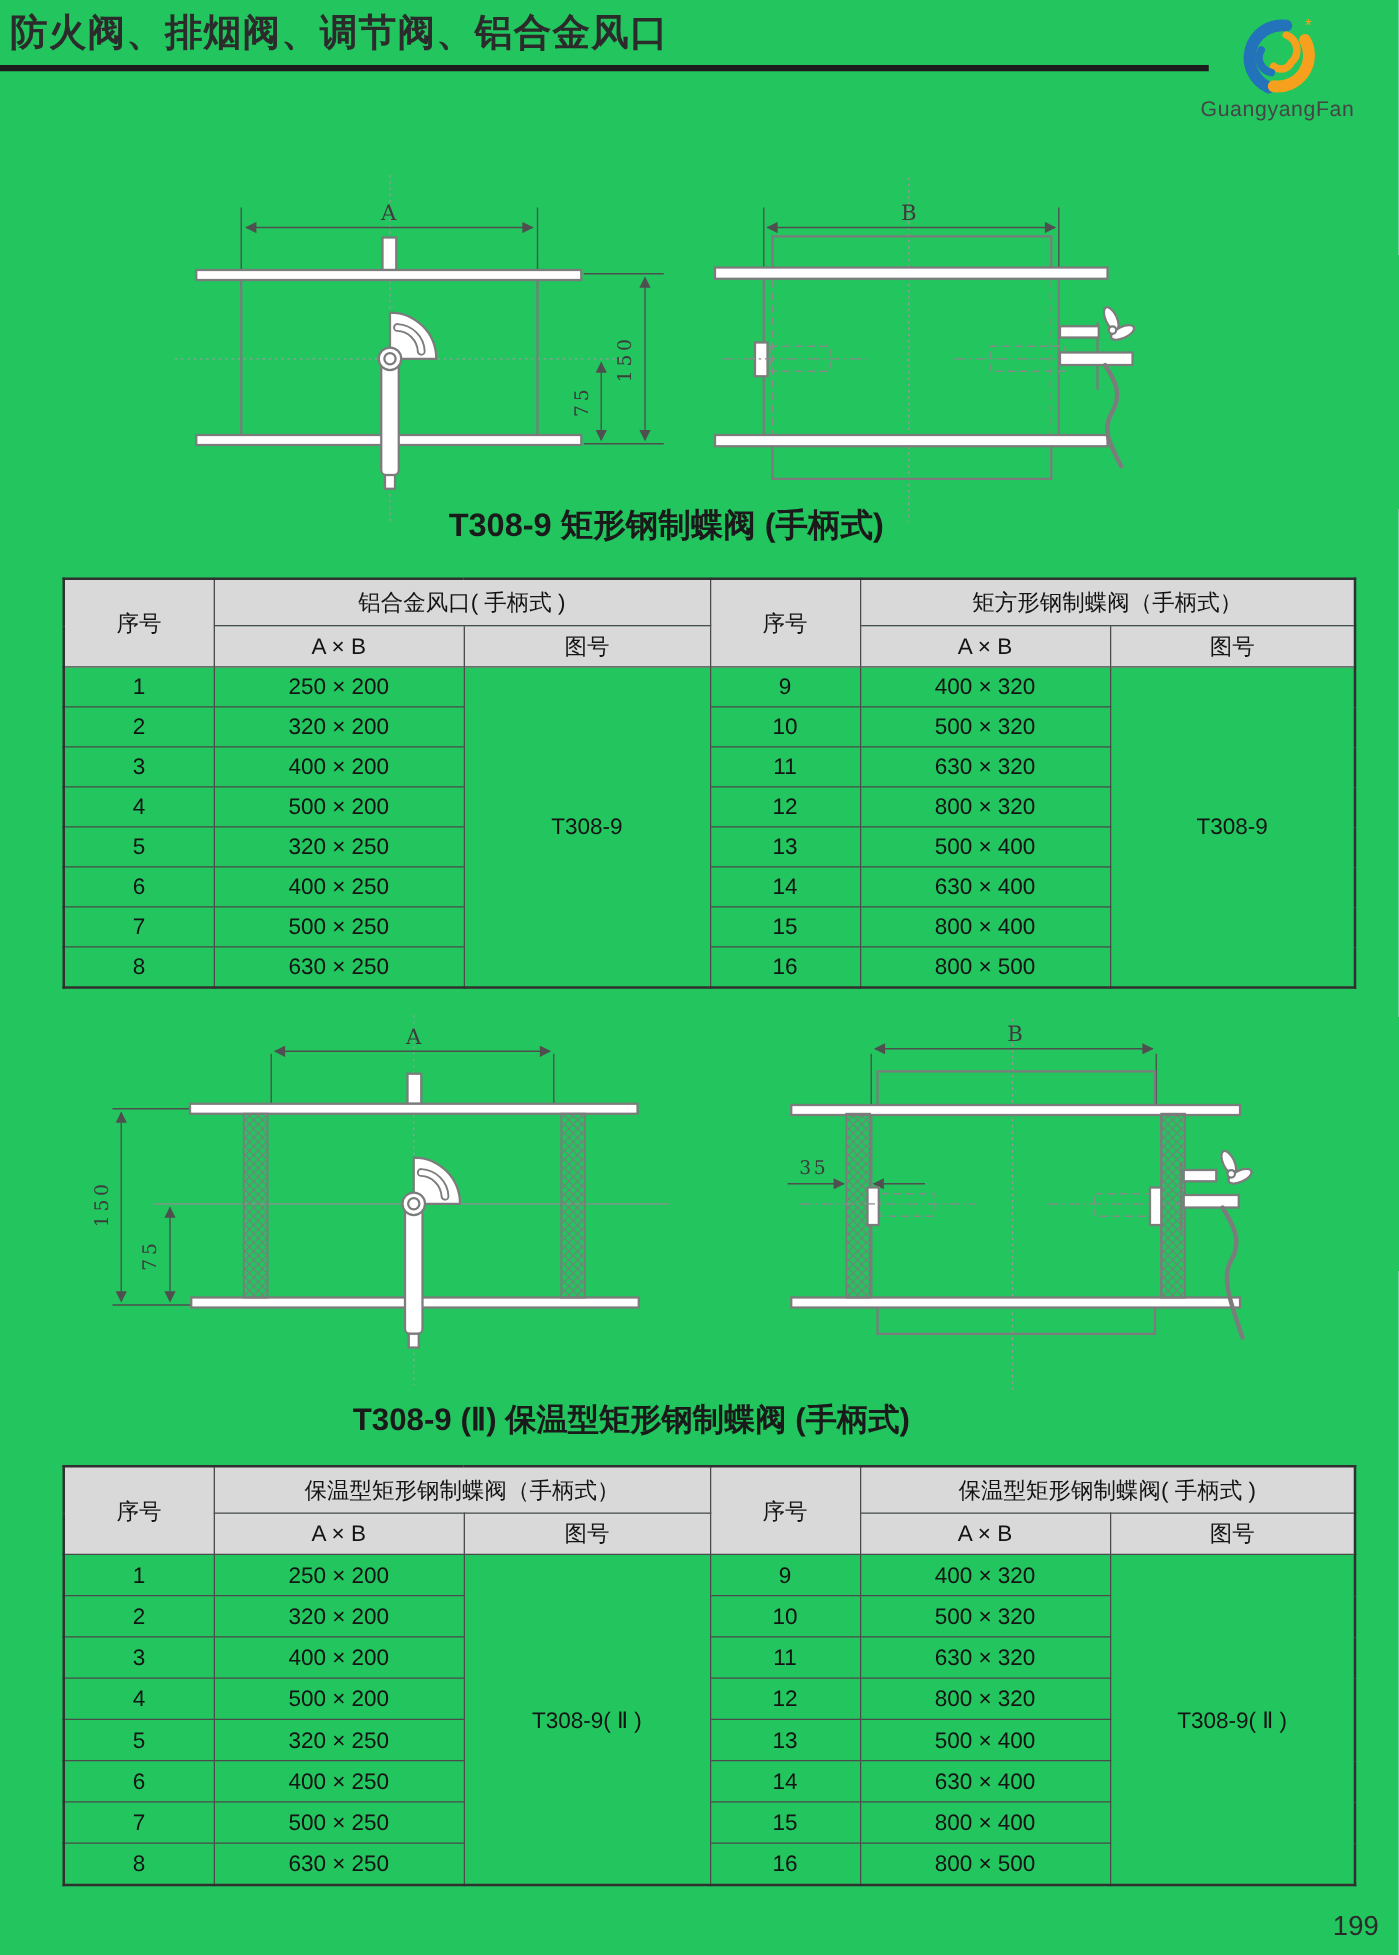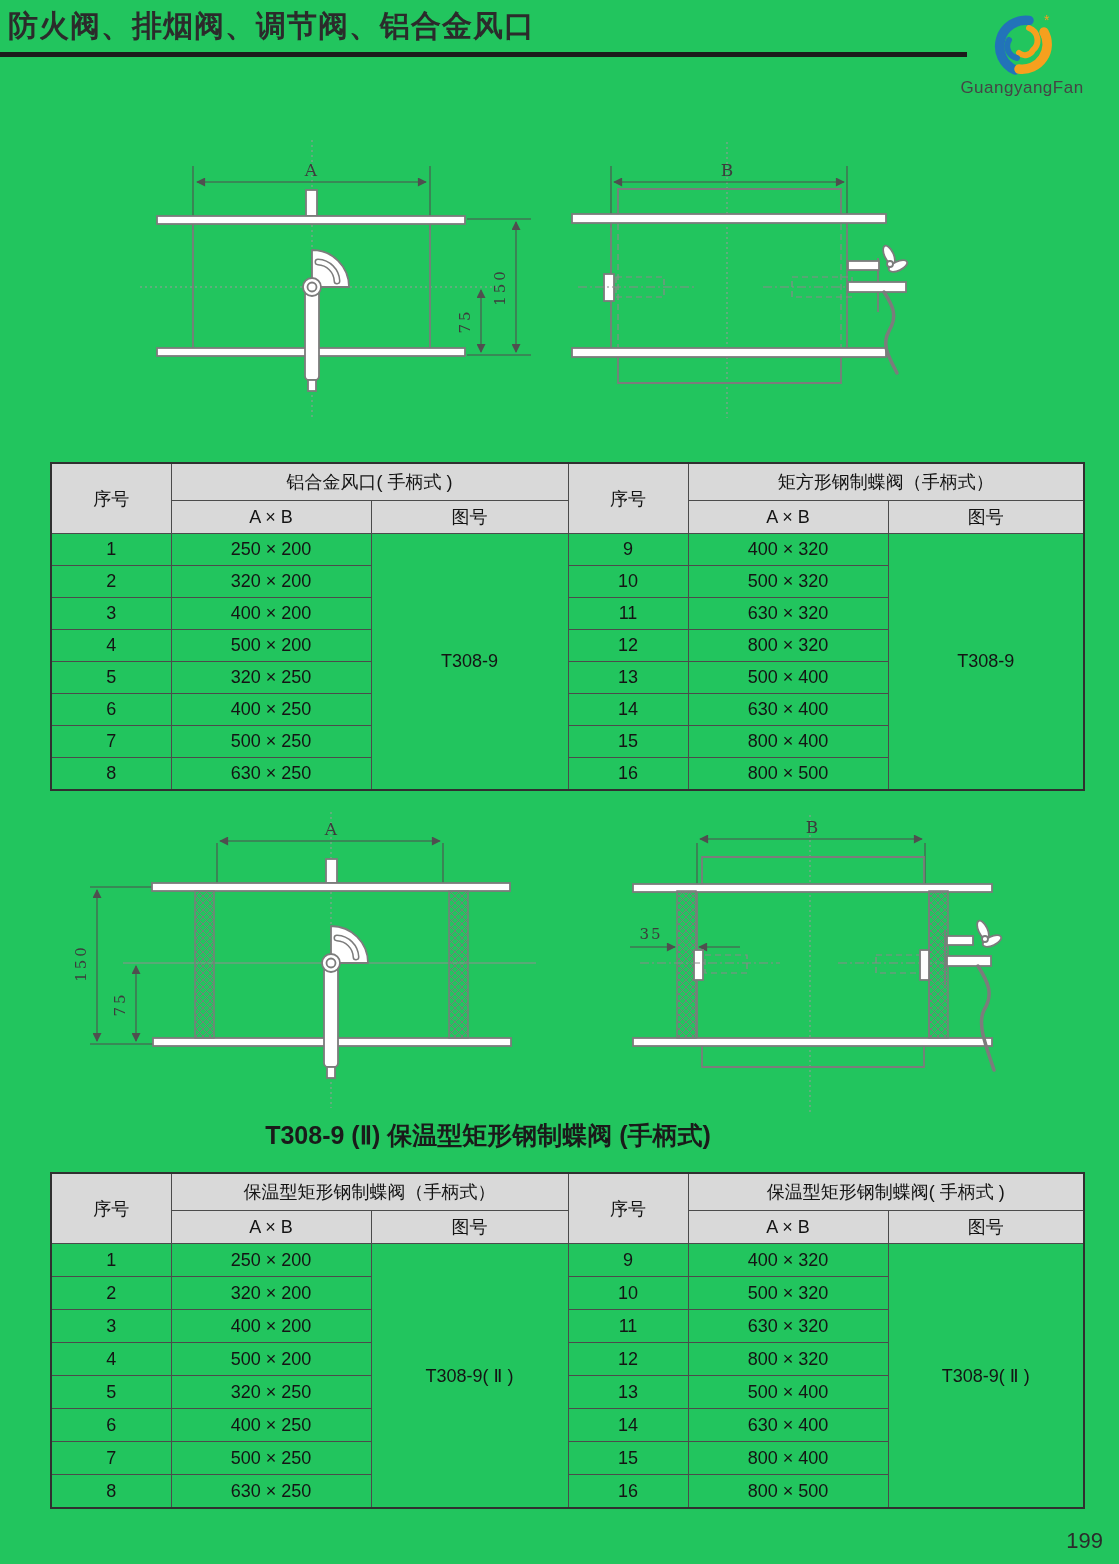--- a/index.html
+++ b/index.html
@@ -9,21 +9,21 @@
   .rule{position:absolute;left:0;top:52px;width:967px;height:5px;background:#1c1c1c;}
   .iso{position:absolute;left:8px;top:62px;font-size:21px;color:#2b2b2b;white-space:nowrap;}
   .logo{position:absolute;left:947px;top:12px;width:150px;text-align:center;}
   .logo svg{display:block;margin:0 auto;}
   .logo-text{font-size:17px;font-weight:normal;color:#454545;margin-top:-2px;letter-spacing:.5px;}
   .fig{position:absolute;left:0;}
   #fig1{top:135px;}
   #fig2{top:808px;}
   .caption{position:absolute;font-weight:bold;color:#1a1a1a;text-align:center;white-space:nowrap;}
   #cap1{top:403px;left:0;width:1066px;font-size:26px;}
-  #cap2{top:1119px;left:0;width:976px;font-size:25px;text-align:center;}
+  #cap2{top:1119px;left:17px;width:976px;font-size:25px;text-align:center;}
   table.spec{position:absolute;left:50px;border-collapse:collapse;table-layout:fixed;width:1033px;
              font-size:18px;color:#141414;border:2px solid #303030;}
   #t1{top:462px;}
   #t2{top:1172px;}
   .spec th,.spec td{border:1px solid #4b4b4b;text-align:center;padding:0;font-weight:normal;}
   .spec thead th{background:#d9d9d9;}
   #t1 thead tr.h1 th{height:36px;}
   #t1 thead tr.h2 th{height:32px;}
   #t1 tbody td{height:31px;}
   #t2 thead tr.h1 th{height:36px;}
@@ -119,20 +119,21 @@
         <rect class="sf" x="848" y="261" width="31" height="9"></rect>
         <ellipse class="sf" cx="889" cy="255" rx="4.5" ry="10" transform="rotate(-25 889 255)"></ellipse>
         <ellipse class="sf" cx="898" cy="266" rx="10" ry="4.5" transform="rotate(-25 898 266)"></ellipse>
         <circle class="sf" cx="890" cy="264" r="3"></circle>
         <rect class="sf" x="848" y="282" width="58" height="10"></rect>
         <path class="lv" d="M884,292 C893,306 898,316 889,331 C881,345 889,357 897,373"></path>
       </g>
     </g>
   </svg>
 
+  <div id="cap1" class="caption">T308-9 矩形钢制蝶阀 (手柄式)</div>
 
   <table id="t1" class="spec">
     <colgroup>
       <col style="width:120px">
         <col style="width:200px">
         <col style="width:197px">
       <col style="width:120px">
         <col style="width:200px">
         <col style="width:196px">
     </colgroup>

